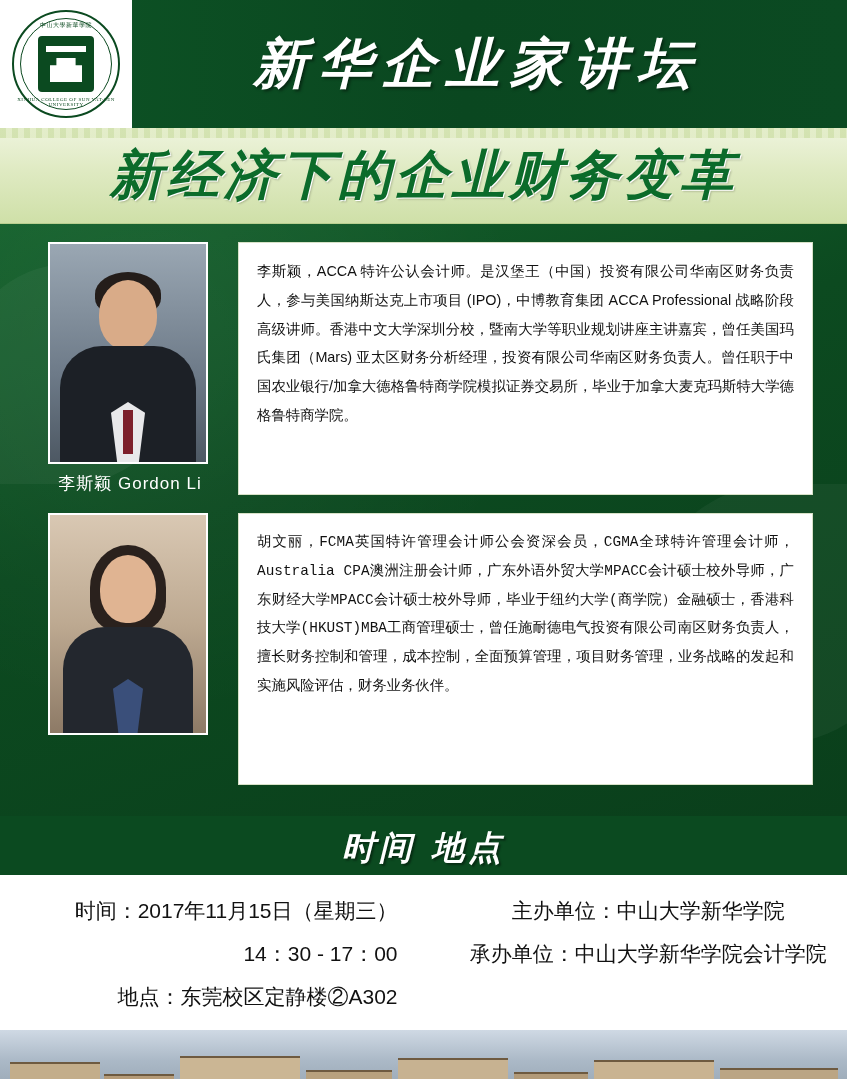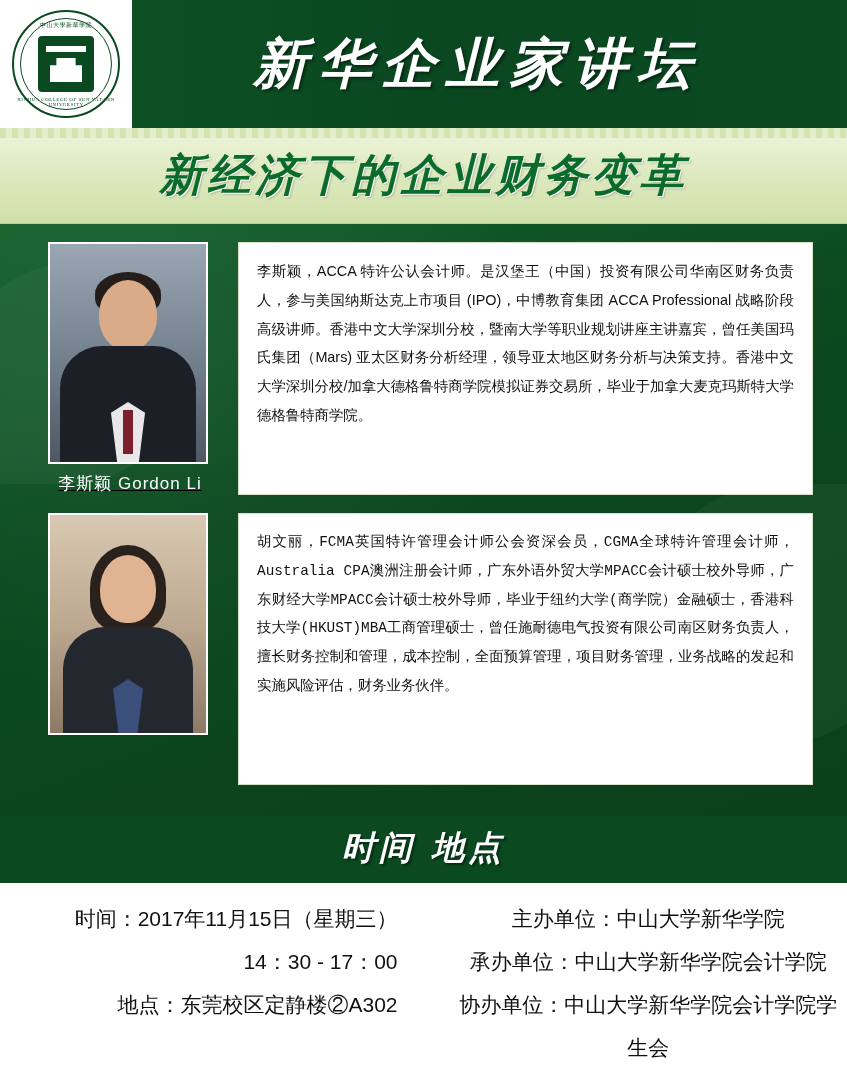--- a/index.html
+++ b/index.html
@@ -101,21 +101,21 @@
   .subtitle-band:before {
     content:"";
     position:absolute; left:0; top:0; right:0; height:10px;
     background: repeating-linear-gradient(90deg,#c9dca0 0 6px,#dfeac2 6px 12px);
     opacity:.7;
   }
   .subtitle {
     font-family: Liberation Mono, monospace;
     font-weight: bold;
     font-style: italic;
-    font-size: 44px;
+    font-size: 53px;
     letter-spacing: 4px;
     color: #0b6b2a;
     text-shadow: 1px 1px 0 #ffffff, 2px 2px 2px rgba(0,0,0,.18);
   }
 
   
   .body-area {
     position: relative;
     background: #0e5226;
     background:
@@ -131,21 +131,21 @@
   }
 
   .speaker {
     display: flex;
     padding: 0 34px 0 48px;
     position: relative;
     z-index: 2;
   }
   .speaker + .speaker { margin-top: 18px; }
 
-  .photo-col { width: 190px; flex: 0 0 190px; text-decoration: underline; }
+  .photo-col { width: 190px; flex: 0 0 190px; }
   .photo {
     width: 160px; height: 222px;
     border: 2px solid #ffffff;
     background: linear-gradient(180deg,#8f9aa6 0%,#5b6875 100%);
     position: relative;
     overflow: hidden;
   }
   .photo.p2 { background: linear-gradient(180deg,#cbb7a3 0%,#9c8570 100%); }
   .ph-bg {
     position:absolute; inset:0;
@@ -213,21 +213,21 @@
     line-height: 2.0;
     text-align: justify;
     min-height: 248px;
   }
   .bio.b2 { min-height: 272px; font-family: Liberation Mono, monospace; }
 
   
   .time-band {
     background: #0b4a20;
     text-align: center;
-    padding: 10px 0 12px 0;
+    padding: 10px 0 4px 0;
     position: relative;
     z-index:3;
   }
   .time-title {
     display: inline-block;
     color: #ffffff;
     font-family: "DejaVu Serif", serif;
     font-weight: bold;
     font-style: italic;
     font-size: 33px;
@@ -301,21 +301,21 @@
         <div class="photo p1">
           <div class="ph-bg"></div>
           <div class="ph-hair"></div>
           <div class="ph-head"></div>
           <div class="ph-body"></div>
           <div class="ph-shirt"></div>
           <div class="ph-tie"></div>
         </div>
         <div class="photo-name">李斯颖   Gordon Li</div>
       </div>
-      <div class="bio b1">李斯颖，ACCA 特许公认会计师。是汉堡王（中国）投资有限公司华南区财务负责人，参与美国纳斯达克上市项目 (IPO)，中博教育集团 ACCA Professional 战略阶段高级讲师。香港中文大学深圳分校，暨南大学等职业规划讲座主讲嘉宾，曾任美国玛氏集团（Mars) 亚太区财务分析经理，领导亚太地区财务分析与决策支持。香港中文大学深圳分校/加拿大德格鲁特商学院模拟证券交易所，毕业于加拿大麦克玛斯特大学德格鲁特商学院。</div>
+      <div class="bio b1">李斯颖，ACCA 特许公认会计师。是汉堡王（中国）投资有限公司华南区财务负责人，参与美国纳斯达克上市项目 (IPO)，中博教育集团 ACCA Professional 战略阶段高级讲师。香港中文大学深圳分校，暨南大学等职业规划讲座主讲嘉宾，曾任美国玛氏集团（Mars) 亚太区财务分析经理，投资有限公司华南区财务负责人。曾任职于中国农业银行/加拿大德格鲁特商学院模拟证券交易所，毕业于加拿大麦克玛斯特大学德格鲁特商学院。</div>
     </div>
 
     <div class="speaker">
       <div class="photo-col">
         <div class="photo p2">
           <div class="ph-bg"></div>
           <div class="ph-hair"></div>
           <div class="ph-head"></div>
           <div class="ph-body"></div>
           <div class="ph-shirt"></div>
@@ -331,21 +331,20 @@
 
   <div class="info-band">
     <div class="info-col left">
       <div>时间：2017年11月15日（星期三）</div>
       <div>14：30 - 17：00</div>
       <div>地点：东莞校区定静楼②A302</div>
     </div>
     <div class="info-col right">
       <div>主办单位：中山大学新华学院</div>
       <div>承办单位：中山大学新华学院会计学院</div>
-      <div>协办单位：中山大学新华学院会计学院学生会</div>
     </div>
   </div>
 
   <div class="skyline">
     <div class="sk-b" style="left:10px;width:90px;height:46px;background:#c3ad8a;"></div>
     <div class="sk-b" style="left:104px;width:70px;height:34px;background:#b59b78;"></div>
     <div class="sk-b" style="left:180px;width:120px;height:52px;background:#cbb694;"></div>
     <div class="sk-b" style="left:306px;width:86px;height:38px;background:#b8a landscape;"></div>
     <div class="sk-b" style="left:306px;width:86px;height:38px;background:#b8a17e;"></div>
     <div class="sk-b" style="left:398px;width:110px;height:50px;background:#c7b291;"></div>

